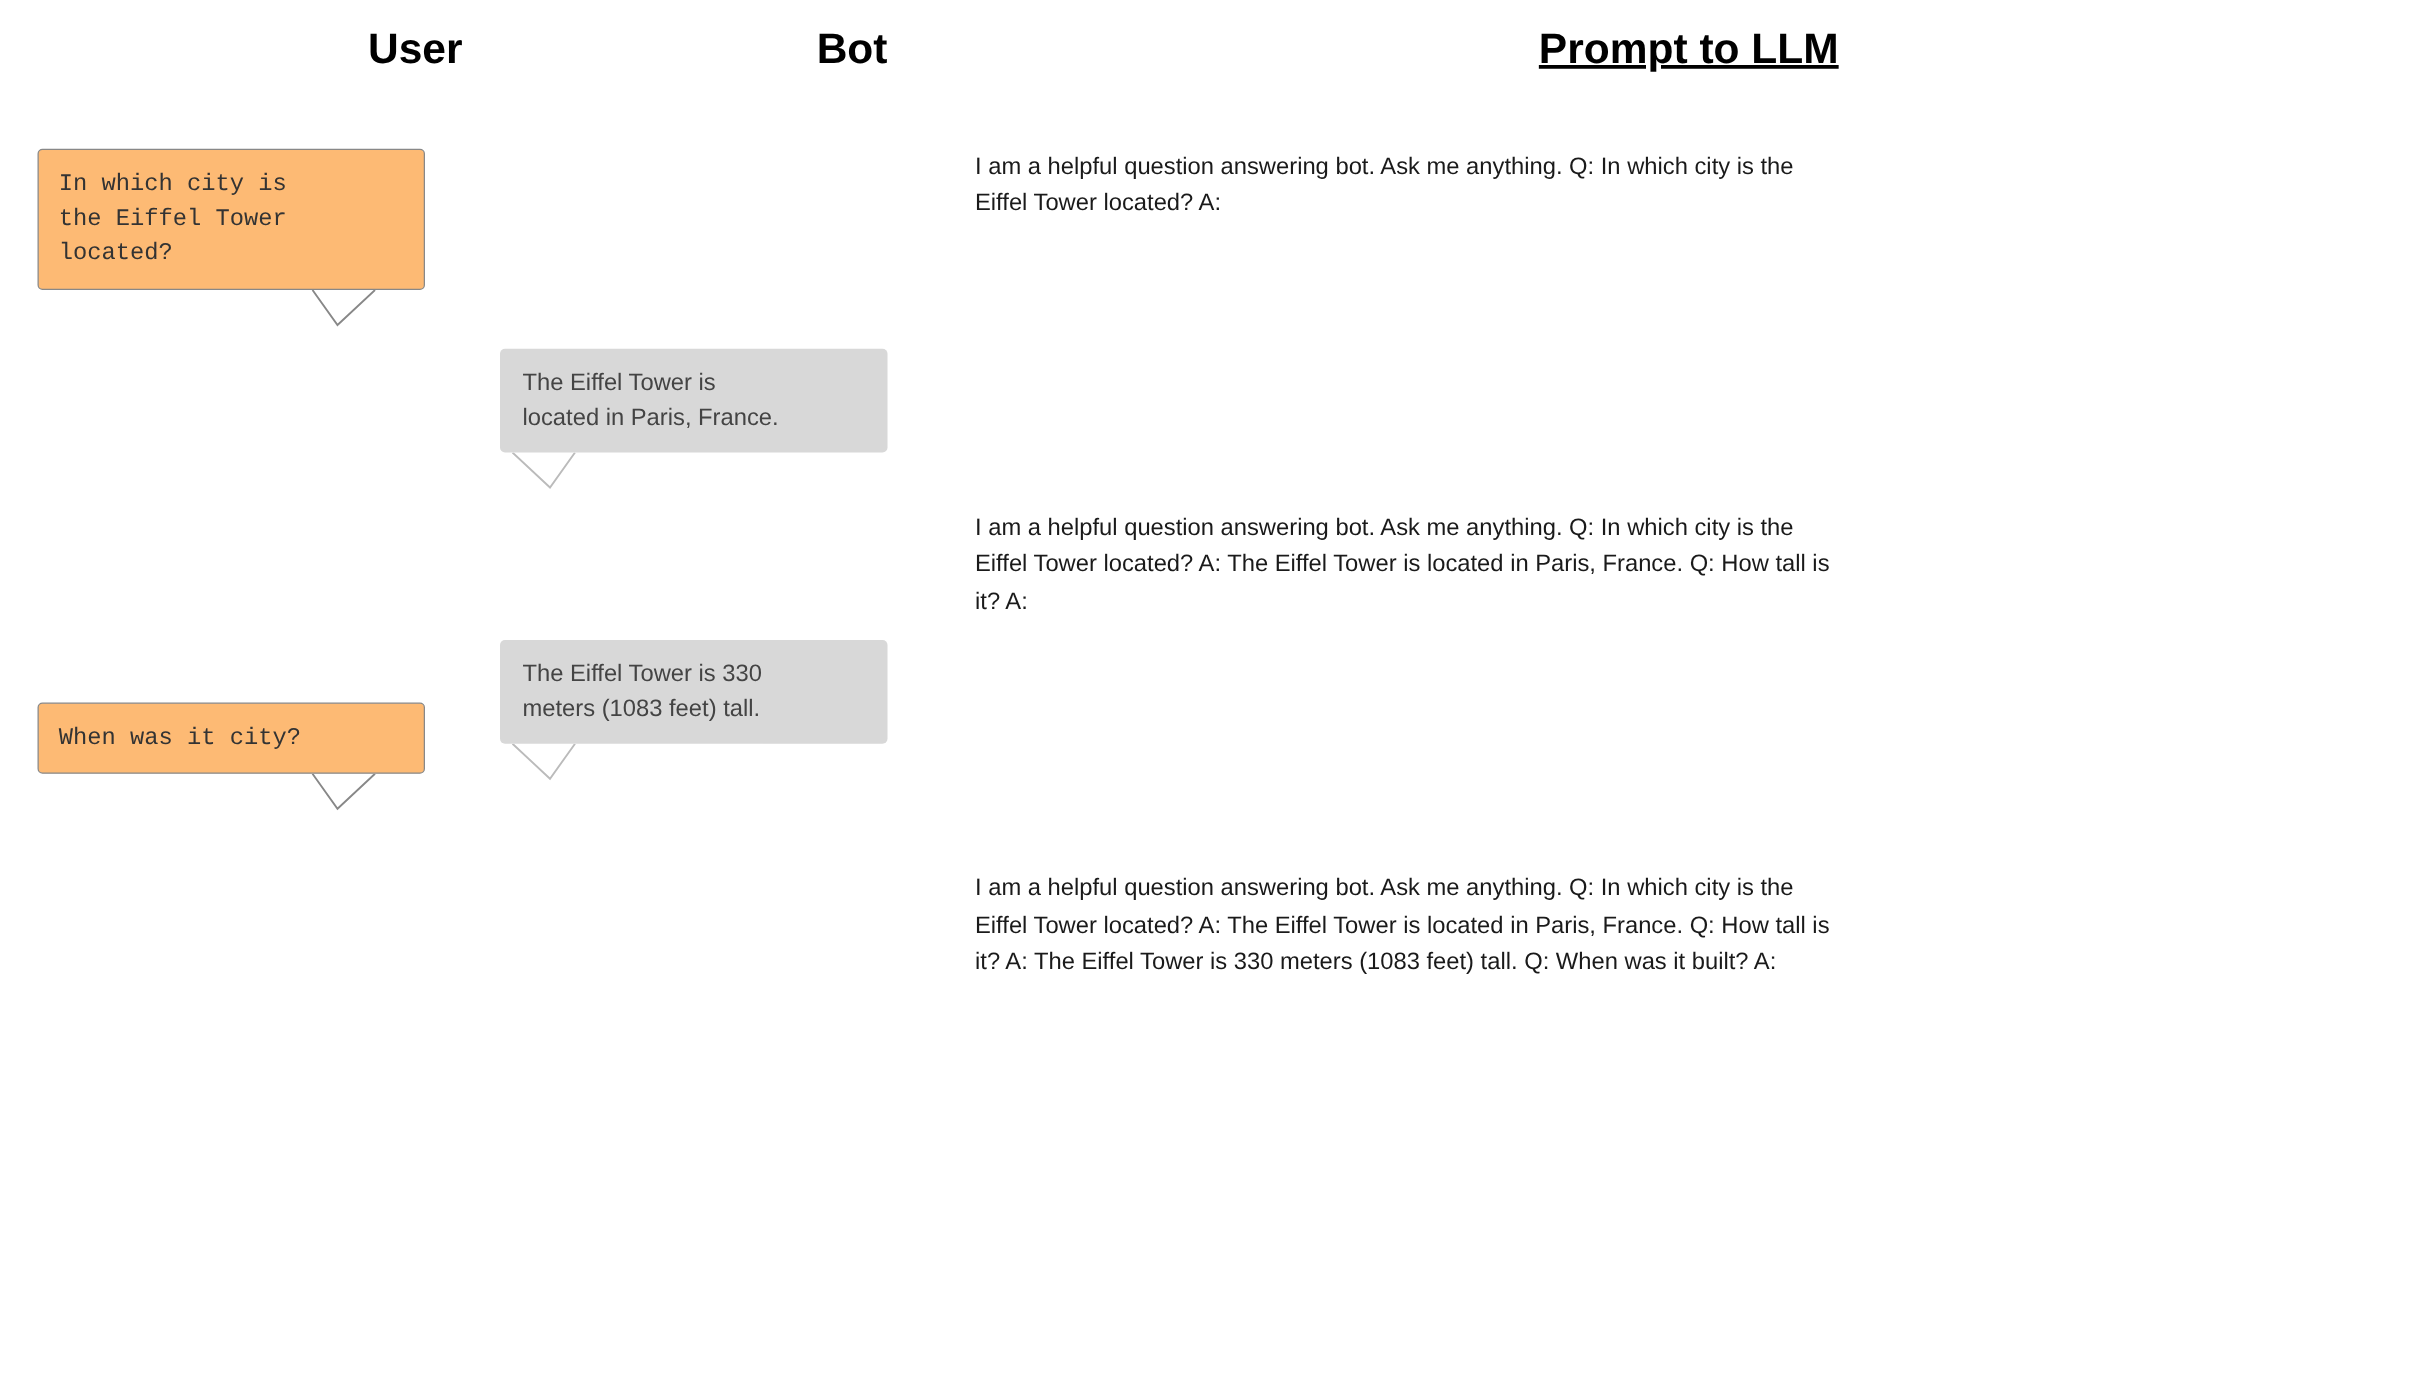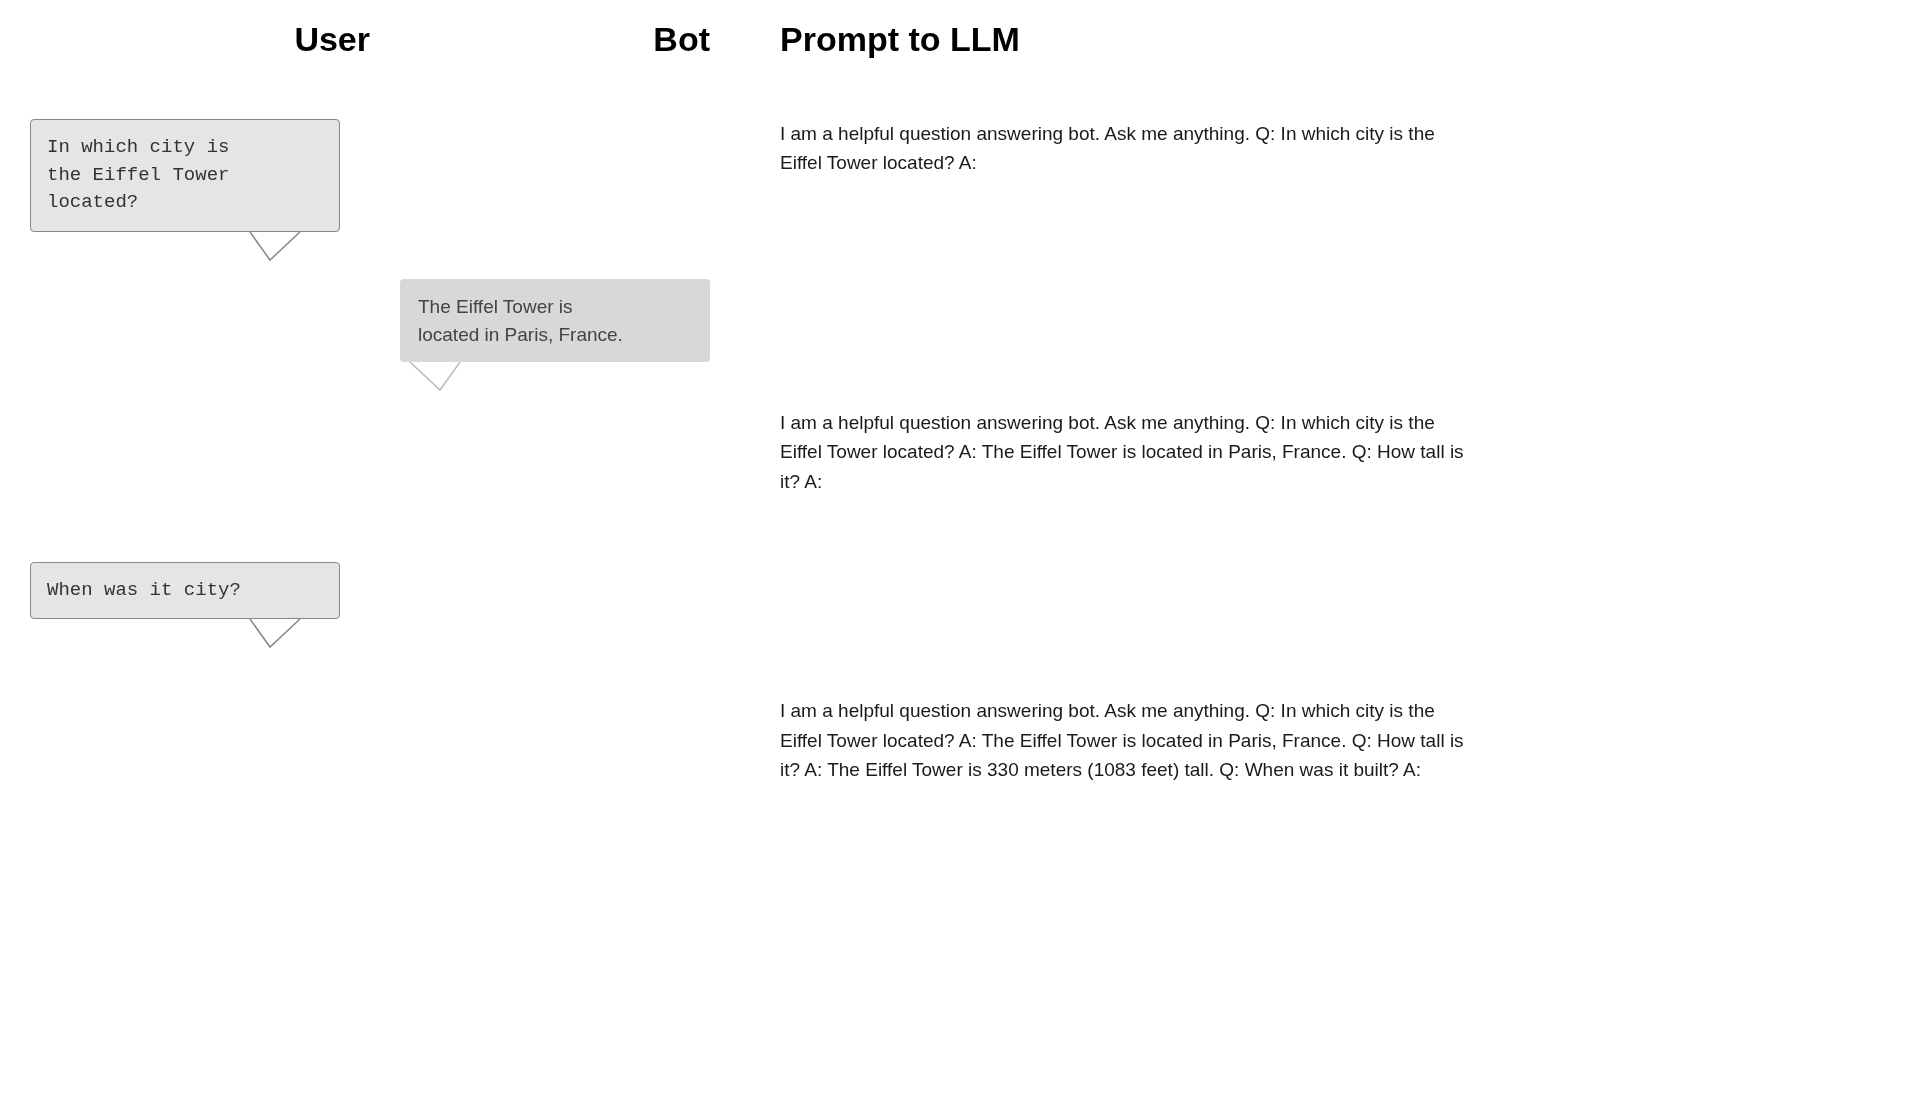--- a/index.html
+++ b/index.html
@@ -25,21 +25,21 @@
       font-family: Arial, sans-serif;
     }
 
     .col-user { grid-column: 1; }
     .col-bot  { grid-column: 2; }
     .col-prompt { grid-column: 3; }
 
     
     .bubble-user {
       position: relative;
-      background: #e5e5e5;
+      background: #fdba74;
       border: 1.5px solid #888888;
       border-radius: 4px;
       padding: 14px 16px;
       min-width: 200px;
       max-width: 310px;
       font-family: 'Courier New', Courier, monospace;
       font-size: 19px;
       line-height: 1.45;
       color: #333333;
     }
@@ -91,21 +91,21 @@
 </head>
 <body>
 
 <div class="header-row">
   <div class="column-header col-user">
     <span>User</span>
   </div>
   <div class="column-header col-bot">
     <span>Bot</span>
   </div>
-  <div class="column-header col-prompt" style="text-align:left; padding-left:60px;">
+  <div class="column-header col-prompt" style="text-align:center; padding-left:60px;text-decoration:underline;">
     <span>Prompt to LLM</span>
   </div>
 </div>
 
 <div style="display: grid; grid-template-columns: 380px 340px 1fr; width: 1932px; padding-top: 10px;">
 
   <div style="display:flex; flex-direction:column; padding-left:30px; padding-right:10px;">
 
     <div style="margin-top: 20px;">
       <div class="bubble-user">
@@ -145,20 +145,29 @@
 located in Paris, France.</span>
       </div>
 
       <svg width="310" height="30" viewBox="0 0 310 30" style="display:block;">
         <polyline points="60,0 40,28 10,0" fill="none" stroke="#bbbbbb" stroke-width="1.5"></polyline>
       </svg>
     </div>
 
     <div style="height: 110px;"></div>
 
+    <div style="margin-top: 10px;">
+      <div class="bubble-bot">
+        <span style="white-space:pre-line;">The Eiffel Tower is 330
+meters (1083 feet) tall.</span>
+      </div>
+      <svg width="310" height="30" viewBox="0 0 310 30" style="display:block;">
+        <polyline points="60,0 40,28 10,0" fill="none" stroke="#bbbbbb" stroke-width="1.5"></polyline>
+      </svg>
+    </div>
 
   </div>
 
   <div style="display:flex; flex-direction:column; padding-left:60px; padding-right:60px;">
 
     <div style="margin-top: 20px;">
       <p class="prompt-text">I am a helpful question answering bot. Ask me anything. Q: In which city is the Eiffel Tower located? A:</p>
     </div>
 
     <div style="height: 230px;"></div>

